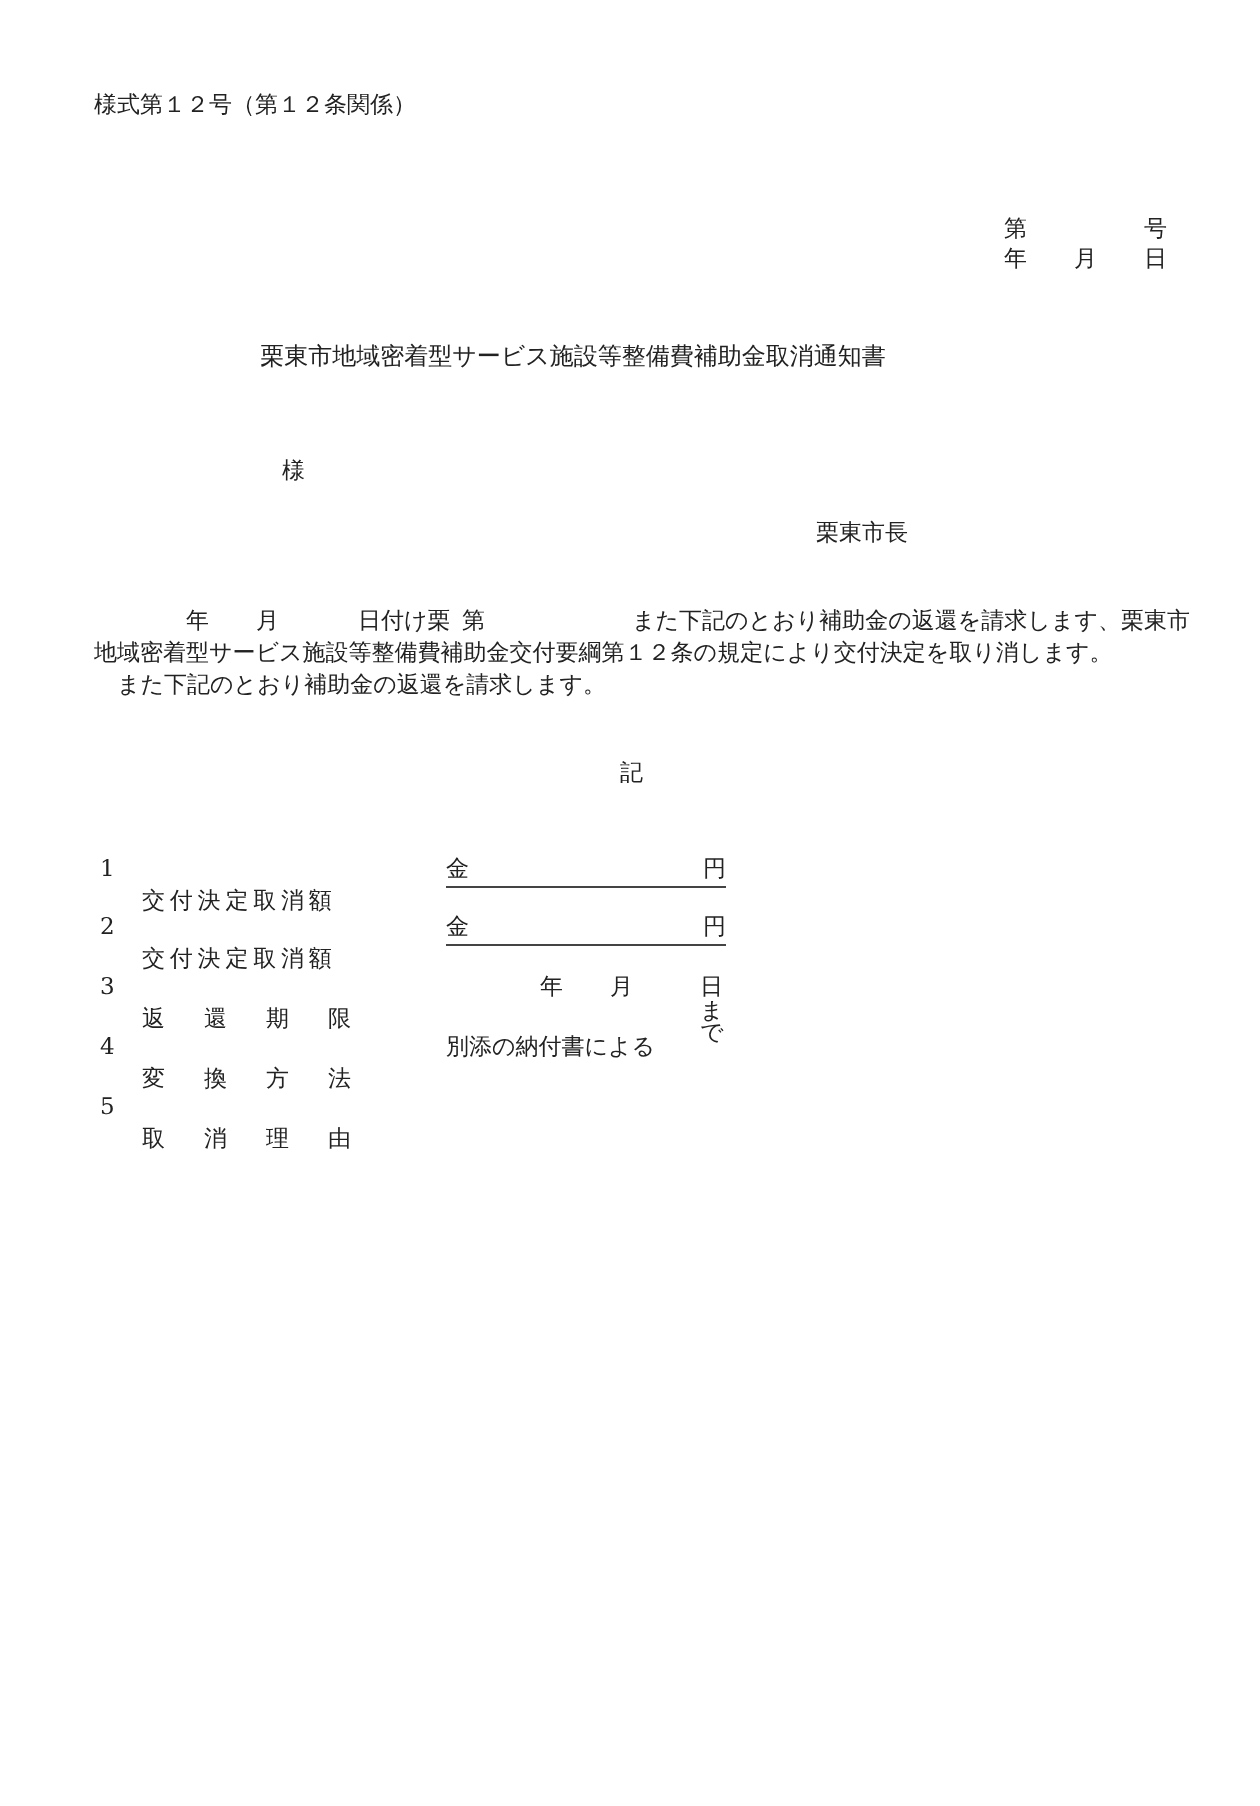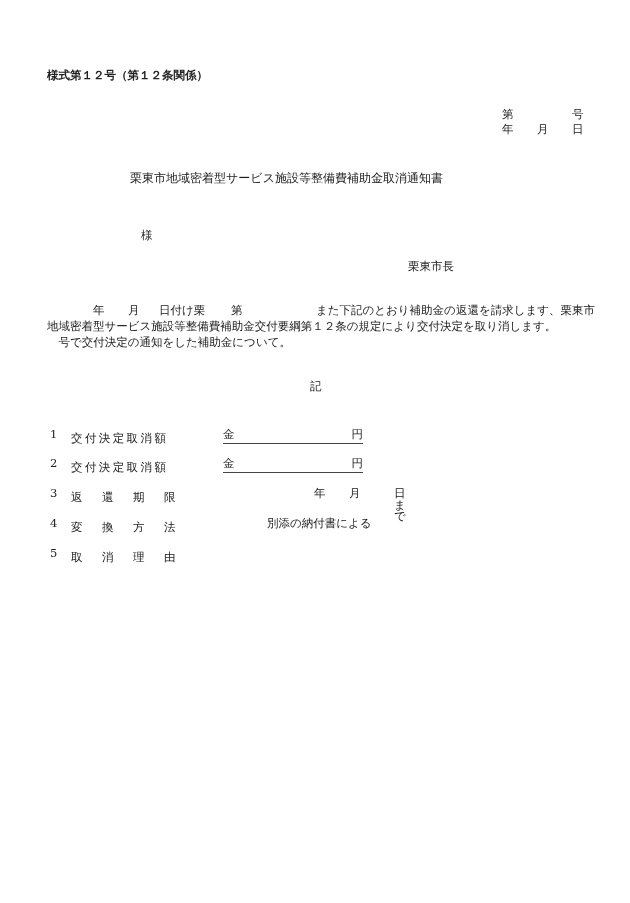--- a/index.html
+++ b/index.html
@@ -11,21 +11,21 @@
       width: 630px;
       height: 903px;
       position: relative;
       overflow: hidden;
       font-family: "DejaVu Serif", "Liberation Serif", serif;
       color: #222222;
       font-size: 11.5px;
       line-height: 1;
     }
     .abs { position: absolute; white-space: nowrap; }
-    .form-label { left: 47px; top: 70px; font-weight: bold; }
+    .form-label { left: 47px; top: 47px; }
 
     .num-line { left: 502px; top: 109px; width: 84px; }
     .date-line { left: 502px; top: 124px; width: 84px; }
     .right-cell { position: absolute; top: 0; }
 
     .doc-title { left: 0; width: 573px; top: 172px; text-align: center; font-size: 12px; }
 
     .addressee { left: 141px; top: 230px; }
     .sender { left: 408px; top: 261px; }
 
@@ -33,24 +33,24 @@
     .para-line { position: absolute; left: 0; white-space: nowrap; }
     .pl1 { top: 0; }
     .pl2 { top: 16px; }
     .pl3 { top: 32px; }
     .inline { position: absolute; top: 0; }
 
     .ki { left: 310px; top: 381px; }
 
     .item { position: absolute; left: 47px; height: 16px; }
     .item-num { position: absolute; left: 3px; top: 0; }
-    .item-label { position: absolute; left: 24px; top: 4px; letter-spacing: 2.4px; }
+    .item-label { position: absolute; left: 24px; top: 16px; letter-spacing: 2.4px; }
     .item-label.spread { letter-spacing: 0; }
     .spread span { position: absolute; top: 0; }
-    .item-value { position: absolute; left: 176px; top: 0; margin-left: 44px; }
+    .item-value { position: absolute; left: 176px; top: 0; }
 
     .amount-field {
       position: absolute;
       left: 176px;
       top: 0;
       width: 140px;
       height: 14px;
       border-bottom: 1px solid #444444;
     }
     .amount-field .kin { position: absolute; left: 0; top: 0; }
@@ -76,26 +76,26 @@
 <div class="abs doc-title">栗東市地域密着型サービス施設等整備費補助金取消通知書</div>
 
 <div class="abs addressee">様</div>
 
 <div class="abs sender">栗東市長</div>
 
 <div class="abs para">
   <div class="para-line pl1">
     <span class="inline" style="left:46px">年</span>
     <span class="inline" style="left:81px">月</span>
-    <span class="inline" style="left:112px">日付け栗</span>
+    <span class="inline" style="left:132px">日付け栗</span>
     <span class="inline" style="left:184px">第</span>
     <span class="inline" style="left:269px">また下記のとおり補助金の返還を請求します、栗東市</span>
   </div>
   <div class="para-line pl2">地域密着型サービス施設等整備費補助金交付要綱第１２条の規定により交付決定を取り消します。</div>
-  <div class="para-line pl3">　号で交付決定の通知をした補助金について。</div>
+  <div class="para-line pl3">　また下記のとおり補助金の返還を請求します。</div>
 </div>
 
 <div class="abs ki">記</div>
 
 <div class="item" style="top:429px; width:330px;">
   <span class="item-num">1</span>
   <span class="item-label">交付決定取消額</span>
   <div class="amount-field">
     <span class="kin">金</span>
     <span class="yen">円</span>

